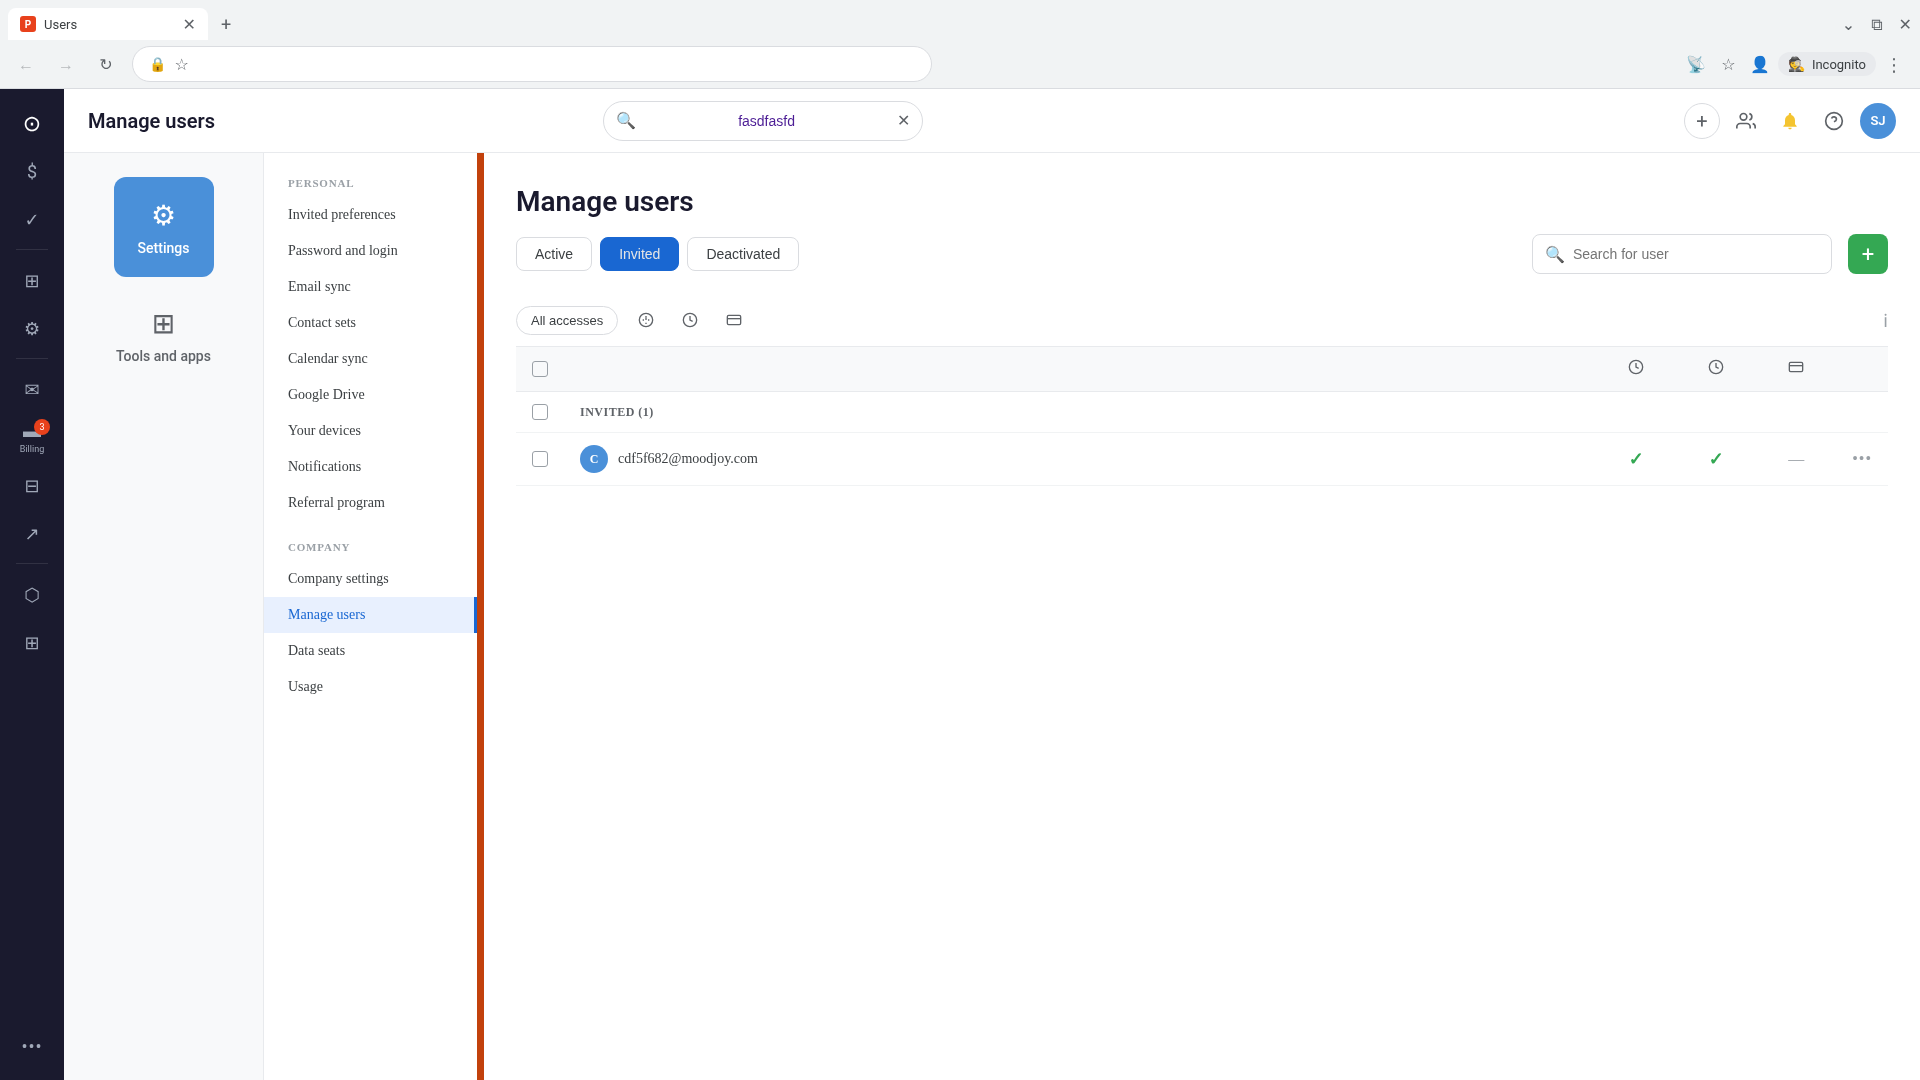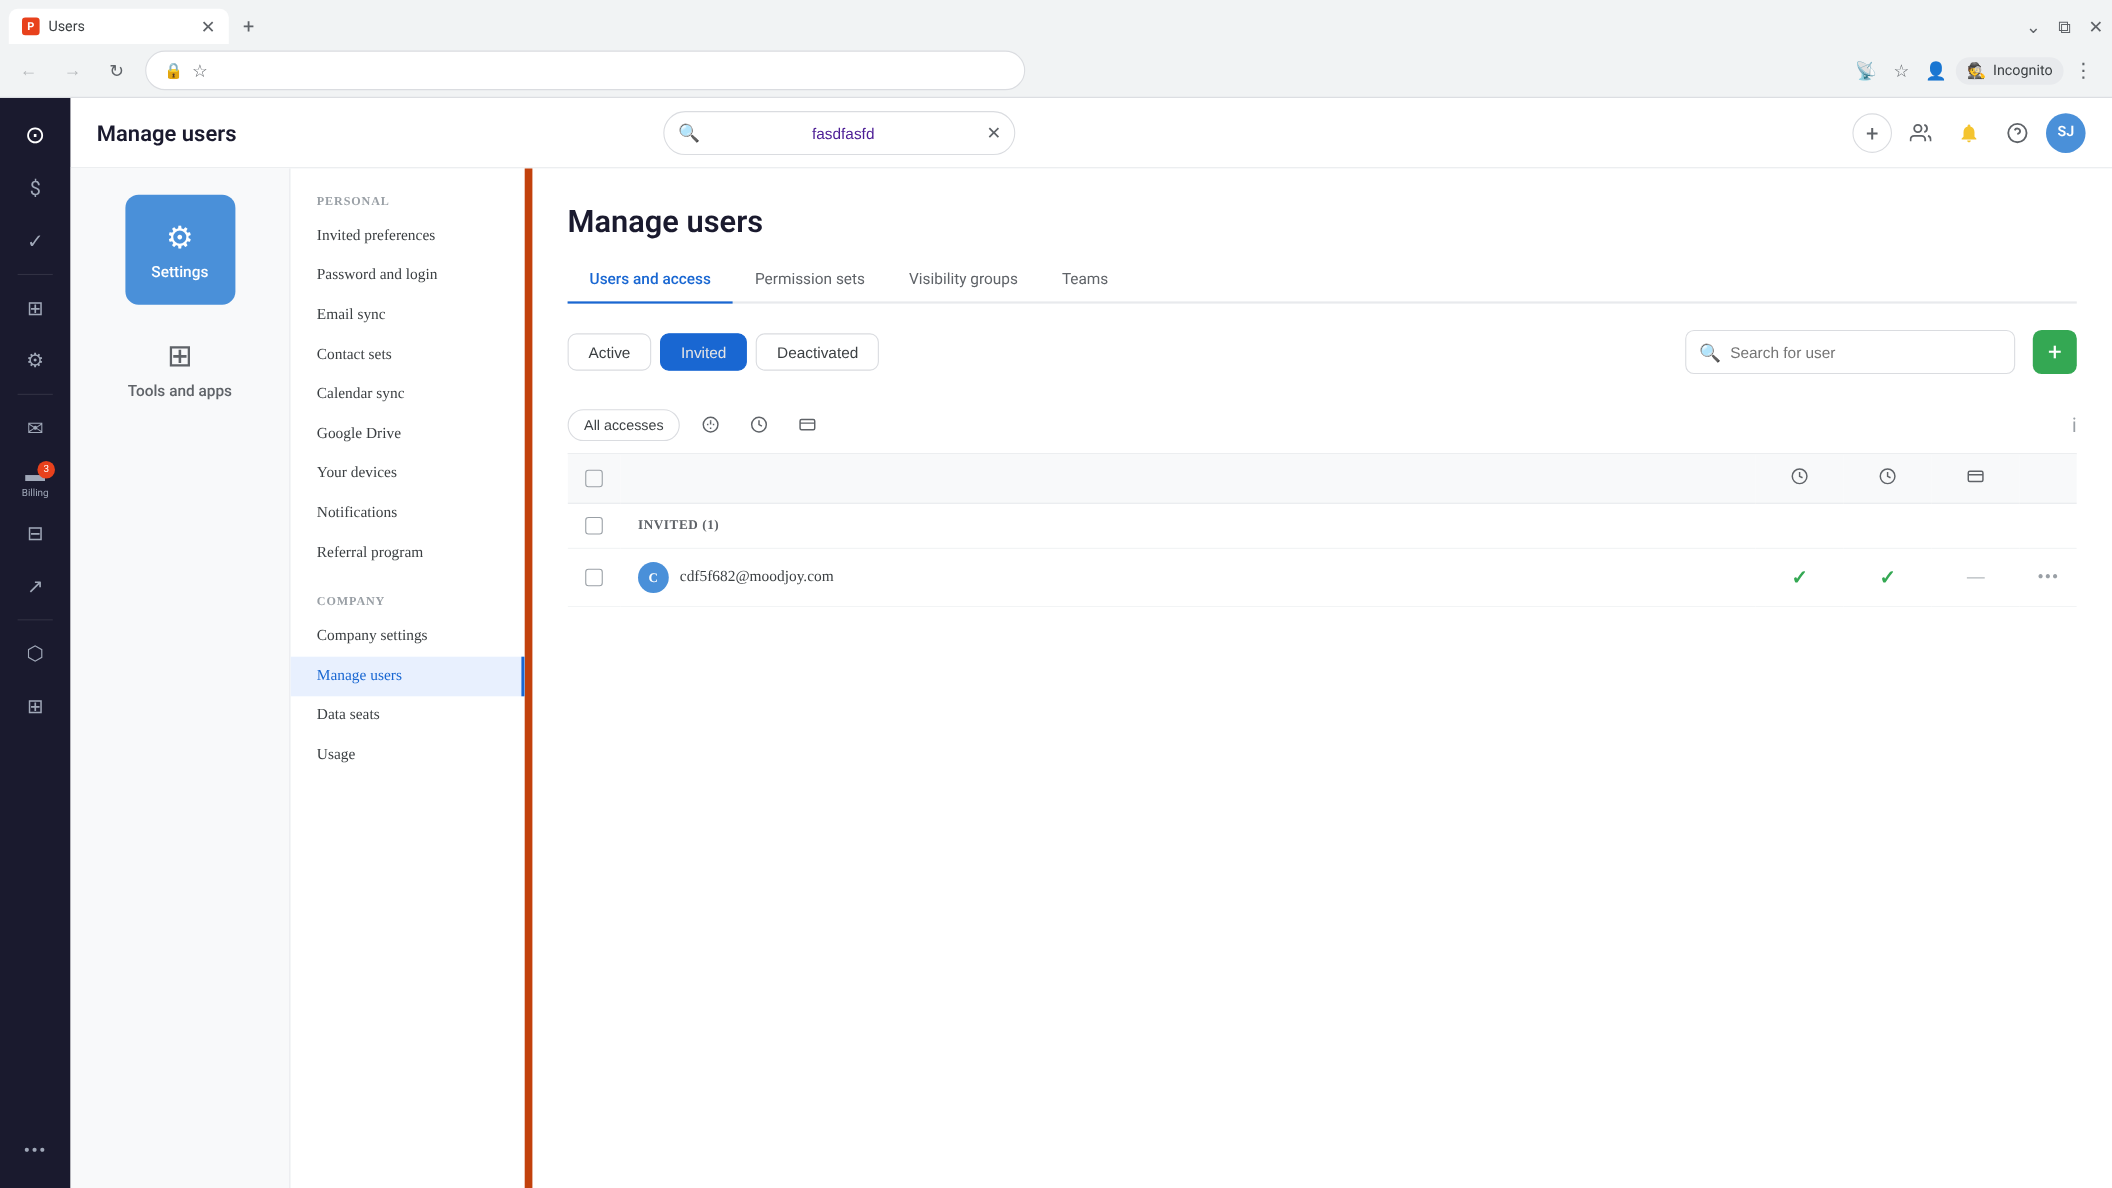--- a/index.html
+++ b/index.html
@@ -270,26 +270,20 @@
         <div class="nav-section-title">COMPANY</div>
         <div class="nav-item">Company settings</div>
         <div class="nav-item active">Manage users</div>
         <div class="nav-item">Data seats</div>
         <div class="nav-item">Usage</div>
       </div>
 
       <div class="content-panel">
         <h1 class="content-title">Manage users</h1>
 
-        <div class="tabs">
-          <div class="tab-item active">Users and access</div>
-          <div class="tab-item">Permission sets</div>
-          <div class="tab-item">Visibility groups</div>
-          <div class="tab-item">Teams</div>
-        </div>
 
 
         <div class="filter-bar">
           <button class="filter-btn">Active</button>
           <button class="filter-btn active">Invited</button>
           <button class="filter-btn">Deactivated</button>
           <div class="filter-search">
             <span style="color:#9aa0a6; font-size:16px;">🔍</span>
             <input type="text" placeholder="Search for user" style="">
           </div>

